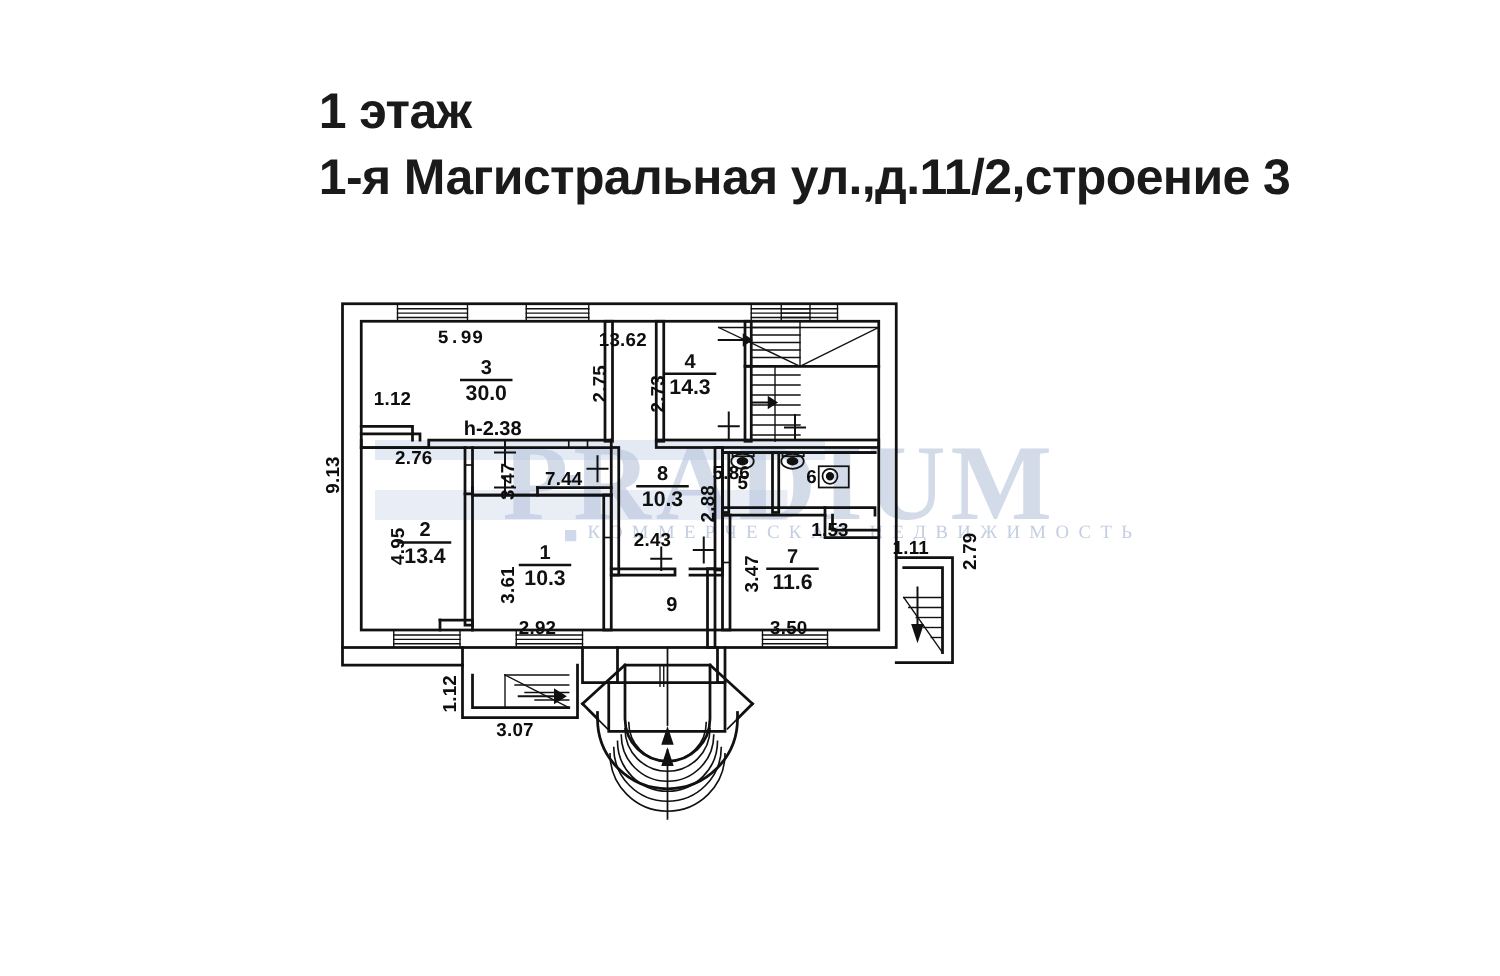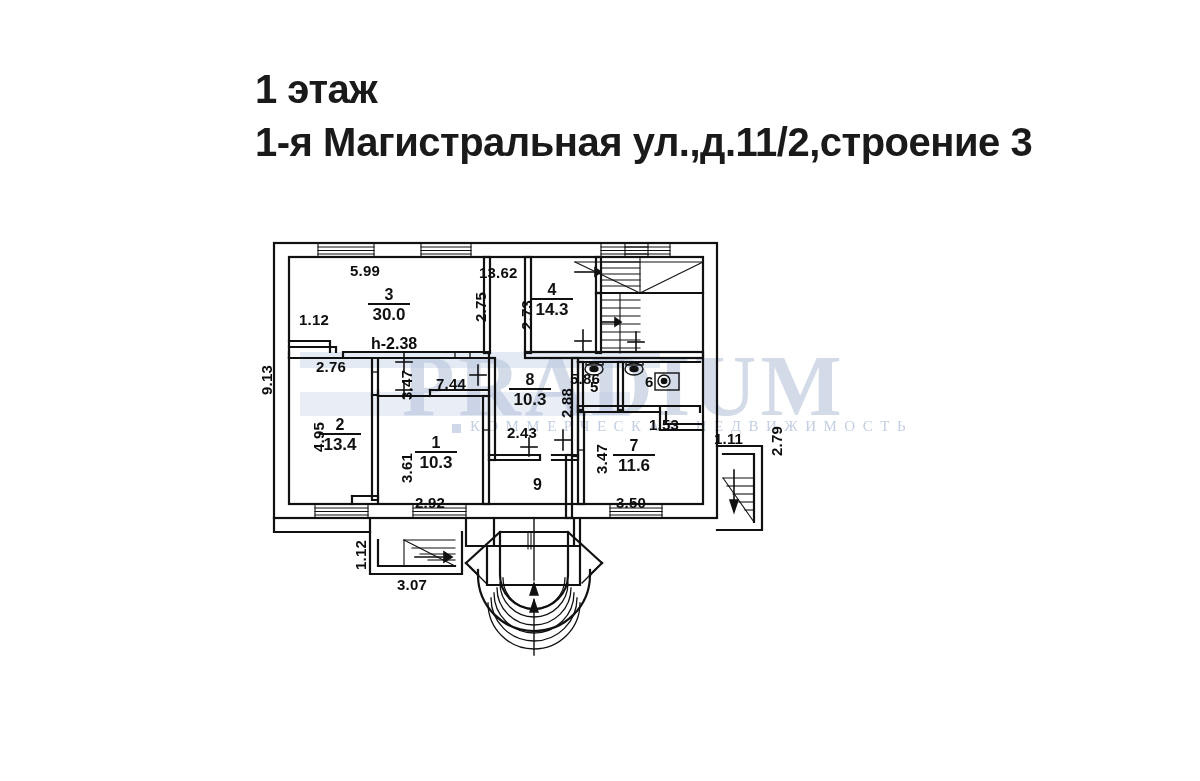--- a/index.html
+++ b/index.html
@@ -362,21 +362,21 @@
         <line x1="636" y1="332" x2="636" y2="352"></line>
         <line x1="628" y1="342" x2="644" y2="342"></line>
       </g>
 
     </g>
   </svg>
 
   <div class="lbl dim" style="left:479px;top:216px;margin-top:48px;">13.62</div>
   <div class="lbl dim dim-v" style="left:258px;top:395px;">9.13</div>
 
-  <div class="lbl dim" style="left:350px;top:262px;">5.99</div>
+  <div class="lbl dim" style="left:350px;top:262px;font-family:Liberation Mono, monospace;">5.99</div>
   <div class="lbl dim dim-v" style="left:472px;top:322px;">2.75</div>
   <div class="lbl dim" style="left:299px;top:311px;">1.12</div>
   <div class="roombox" style="left:389px;top:287px;">
     <div class="n">3</div>
     <div class="bar"></div>
     <div class="a">30.0</div>
   </div>
   <div class="lbl hnote" style="left:371px;top:335px;">h-2.38</div>
 
   <div class="lbl dim dim-v" style="left:518px;top:330px;">2.73</div>

